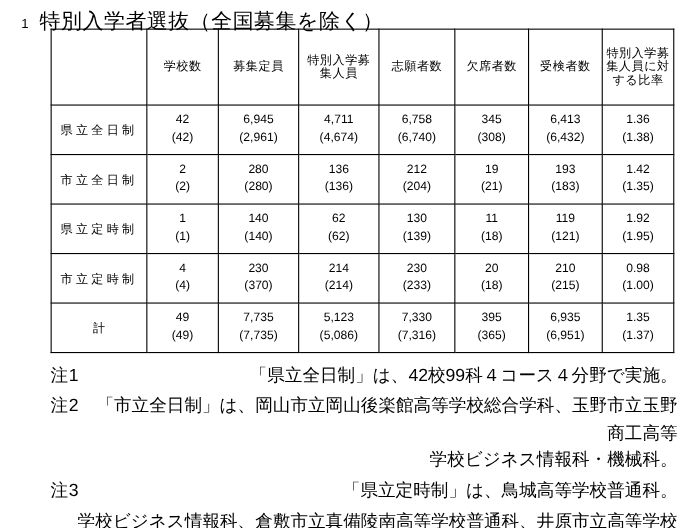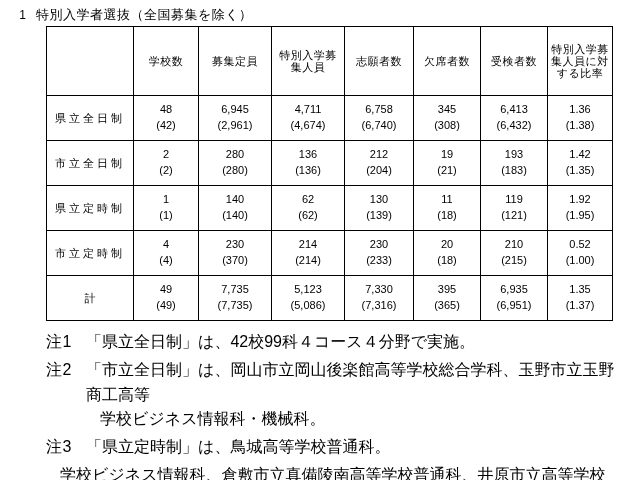--- a/index.html
+++ b/index.html
@@ -29,21 +29,21 @@
     align-items: baseline;
   }
   .title-num {
     width: 36px;
     text-align: right;
     font-size: 12px;
     padding-right: 10px;
     box-sizing: border-box;
   }
   .title-text {
-    font-size: 13px;
+    font-size: 19px;
     letter-spacing: 0.5px;
   }
   table.main {
     position: absolute;
     top: 26px;
     left: 46px;
     border-collapse: collapse;
     table-layout: fixed;
   }
   table.main td, table.main th {
@@ -95,20 +95,21 @@
     display: flex;
     margin-bottom: 3px;
   }
   .note-label {
     width: 40px;
     flex: 0 0 40px;
     letter-spacing: 0.5px;
   }
   .note-body {
     flex: 1;
+    text-align: right;
   }
   .note-body .cont {
     display: block;
     text-indent: 14px;
   }
 </style>
 </head>
 <body>
 
 <div class="page">
@@ -142,21 +143,21 @@
           </th>
         <th style="width:60px">
             <span class="vhead">特別入学募集人員に対する比率</span>
           </th>
       </tr>
     </thead>
     <tbody>
       <tr>
         <td class="rowhead">県立全日制</td>
         <td class="num">
-            <span class="cell-main">48</span>
+            <span class="cell-main">42</span>
             <span class="cell-sub">(42)</span>
           </td>
         <td class="num">
             <span class="cell-main">6,945</span>
             <span class="cell-sub">(2,961)</span>
           </td>
         <td class="num">
             <span class="cell-main">4,711</span>
             <span class="cell-sub">(4,674)</span>
           </td>
@@ -259,21 +260,21 @@
           </td>
         <td class="num">
             <span class="cell-main">20</span>
             <span class="cell-sub">(18)</span>
           </td>
         <td class="num">
             <span class="cell-main">210</span>
             <span class="cell-sub">(215)</span>
           </td>
         <td class="num">
-            <span class="cell-main">0.52</span>
+            <span class="cell-main">0.98</span>
             <span class="cell-sub">(1.00)</span>
           </td>
       </tr>
       <tr>
         <td class="rowhead total">計</td>
         <td class="num">
             <span class="cell-main">49</span>
             <span class="cell-sub">(49)</span>
           </td>
         <td class="num">

